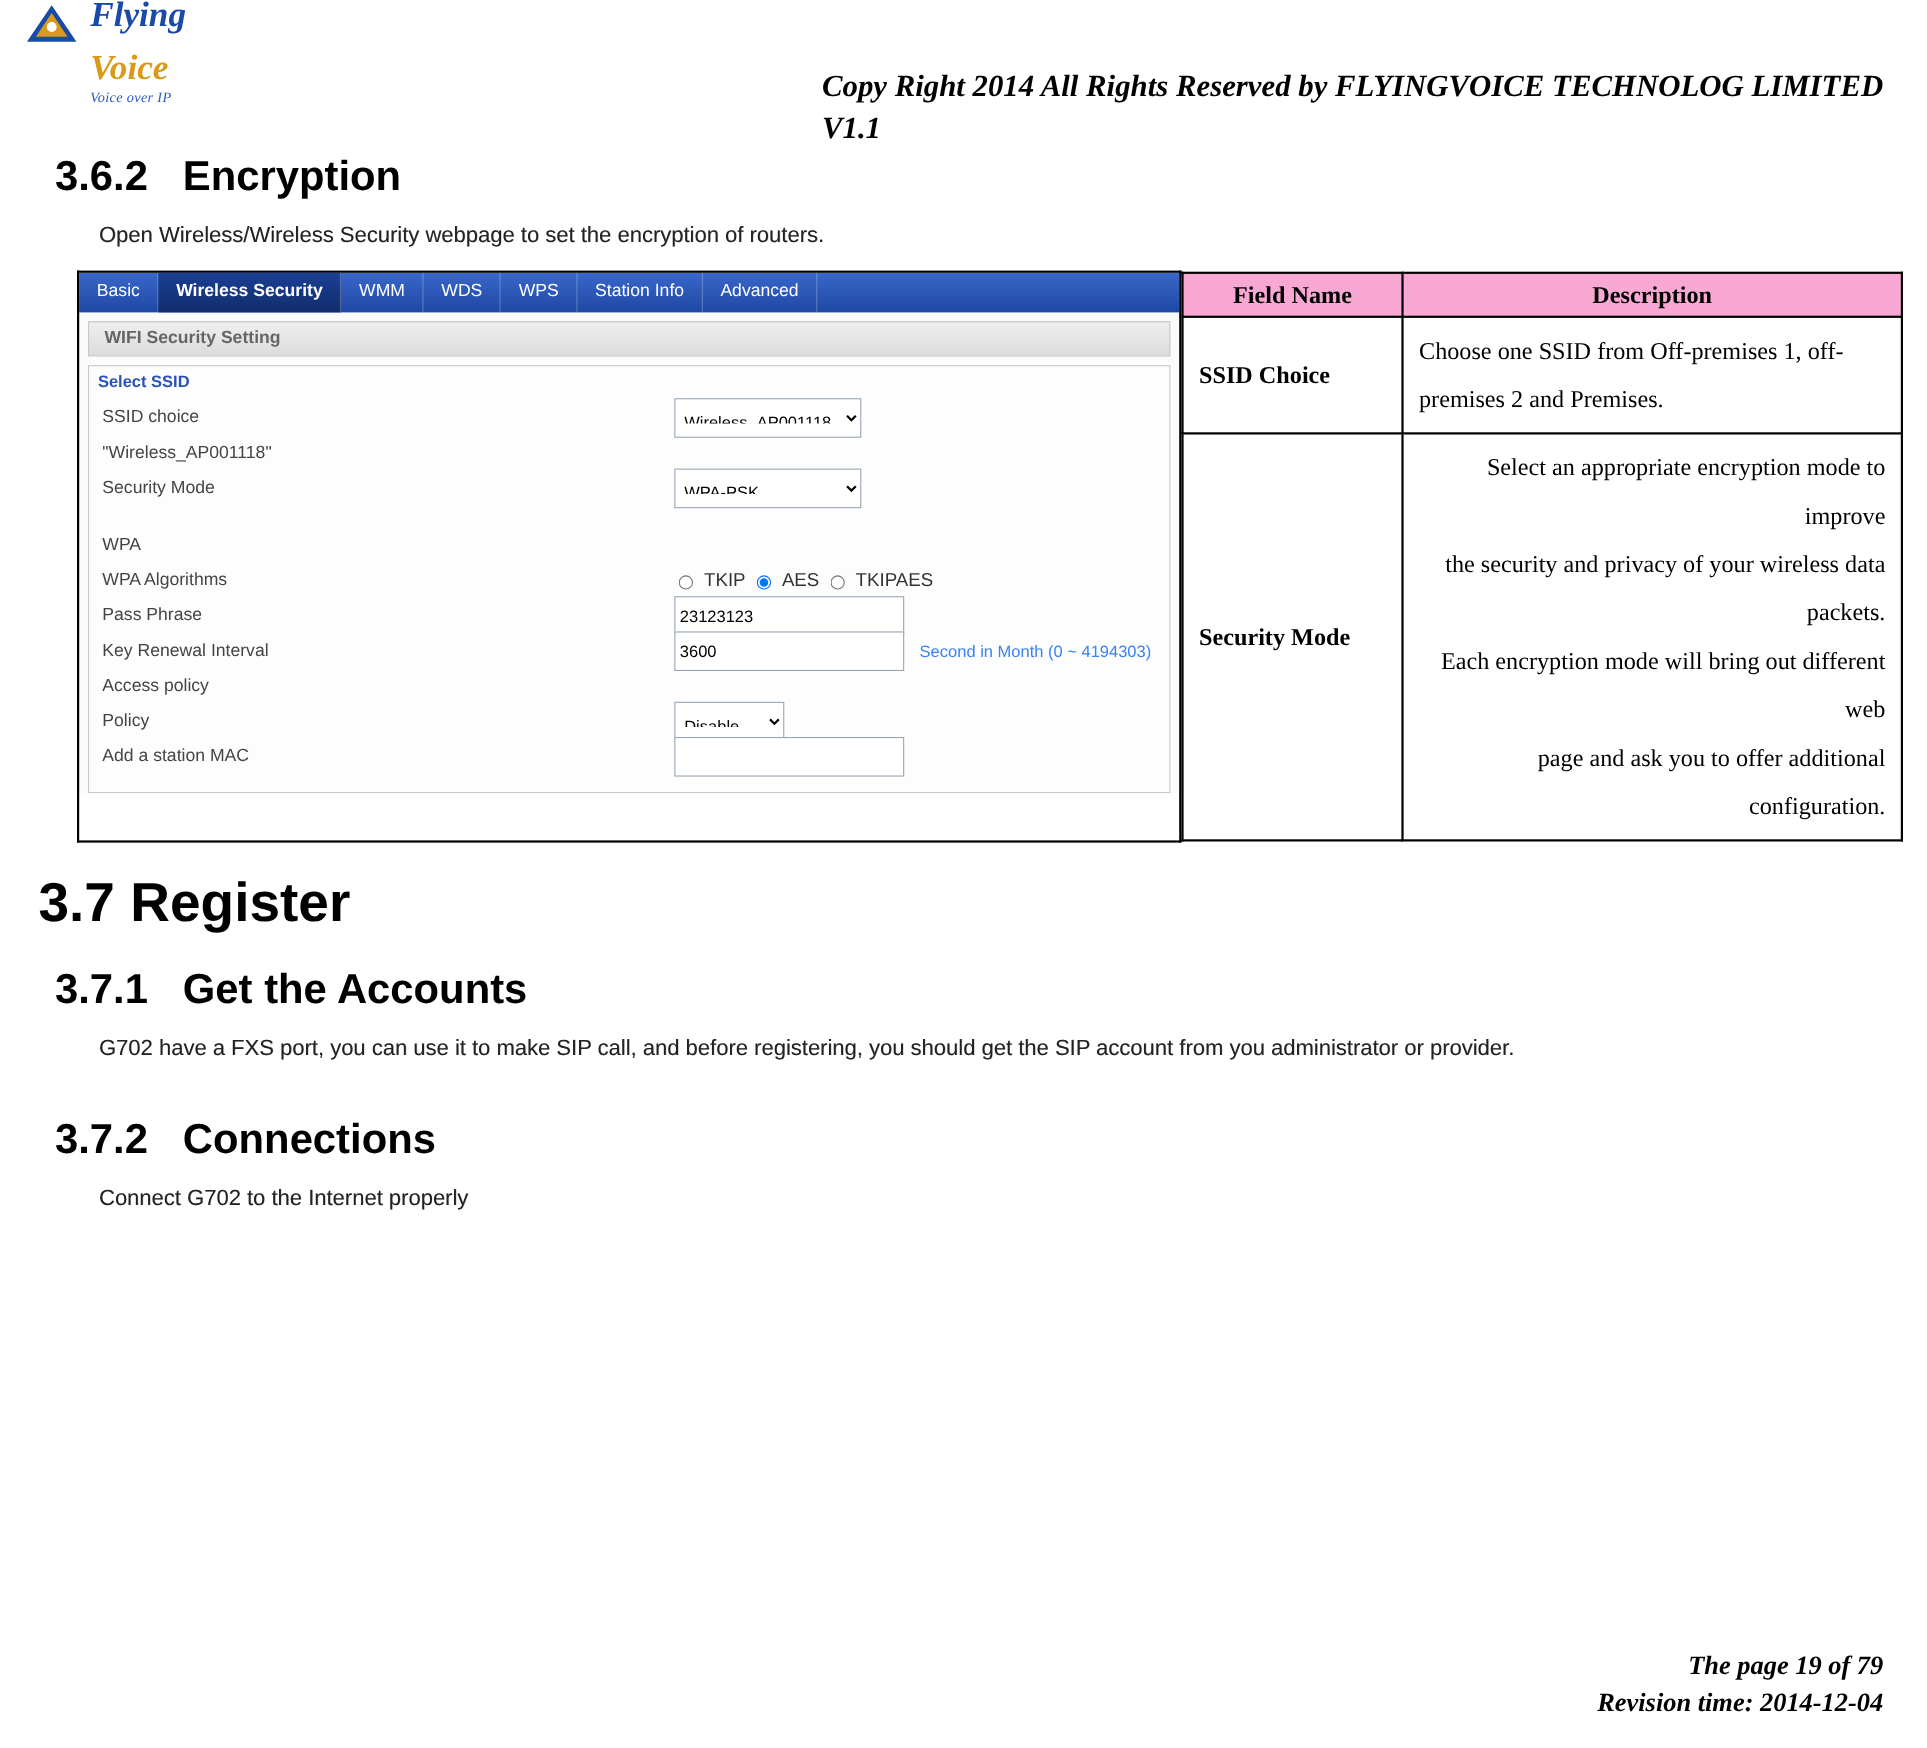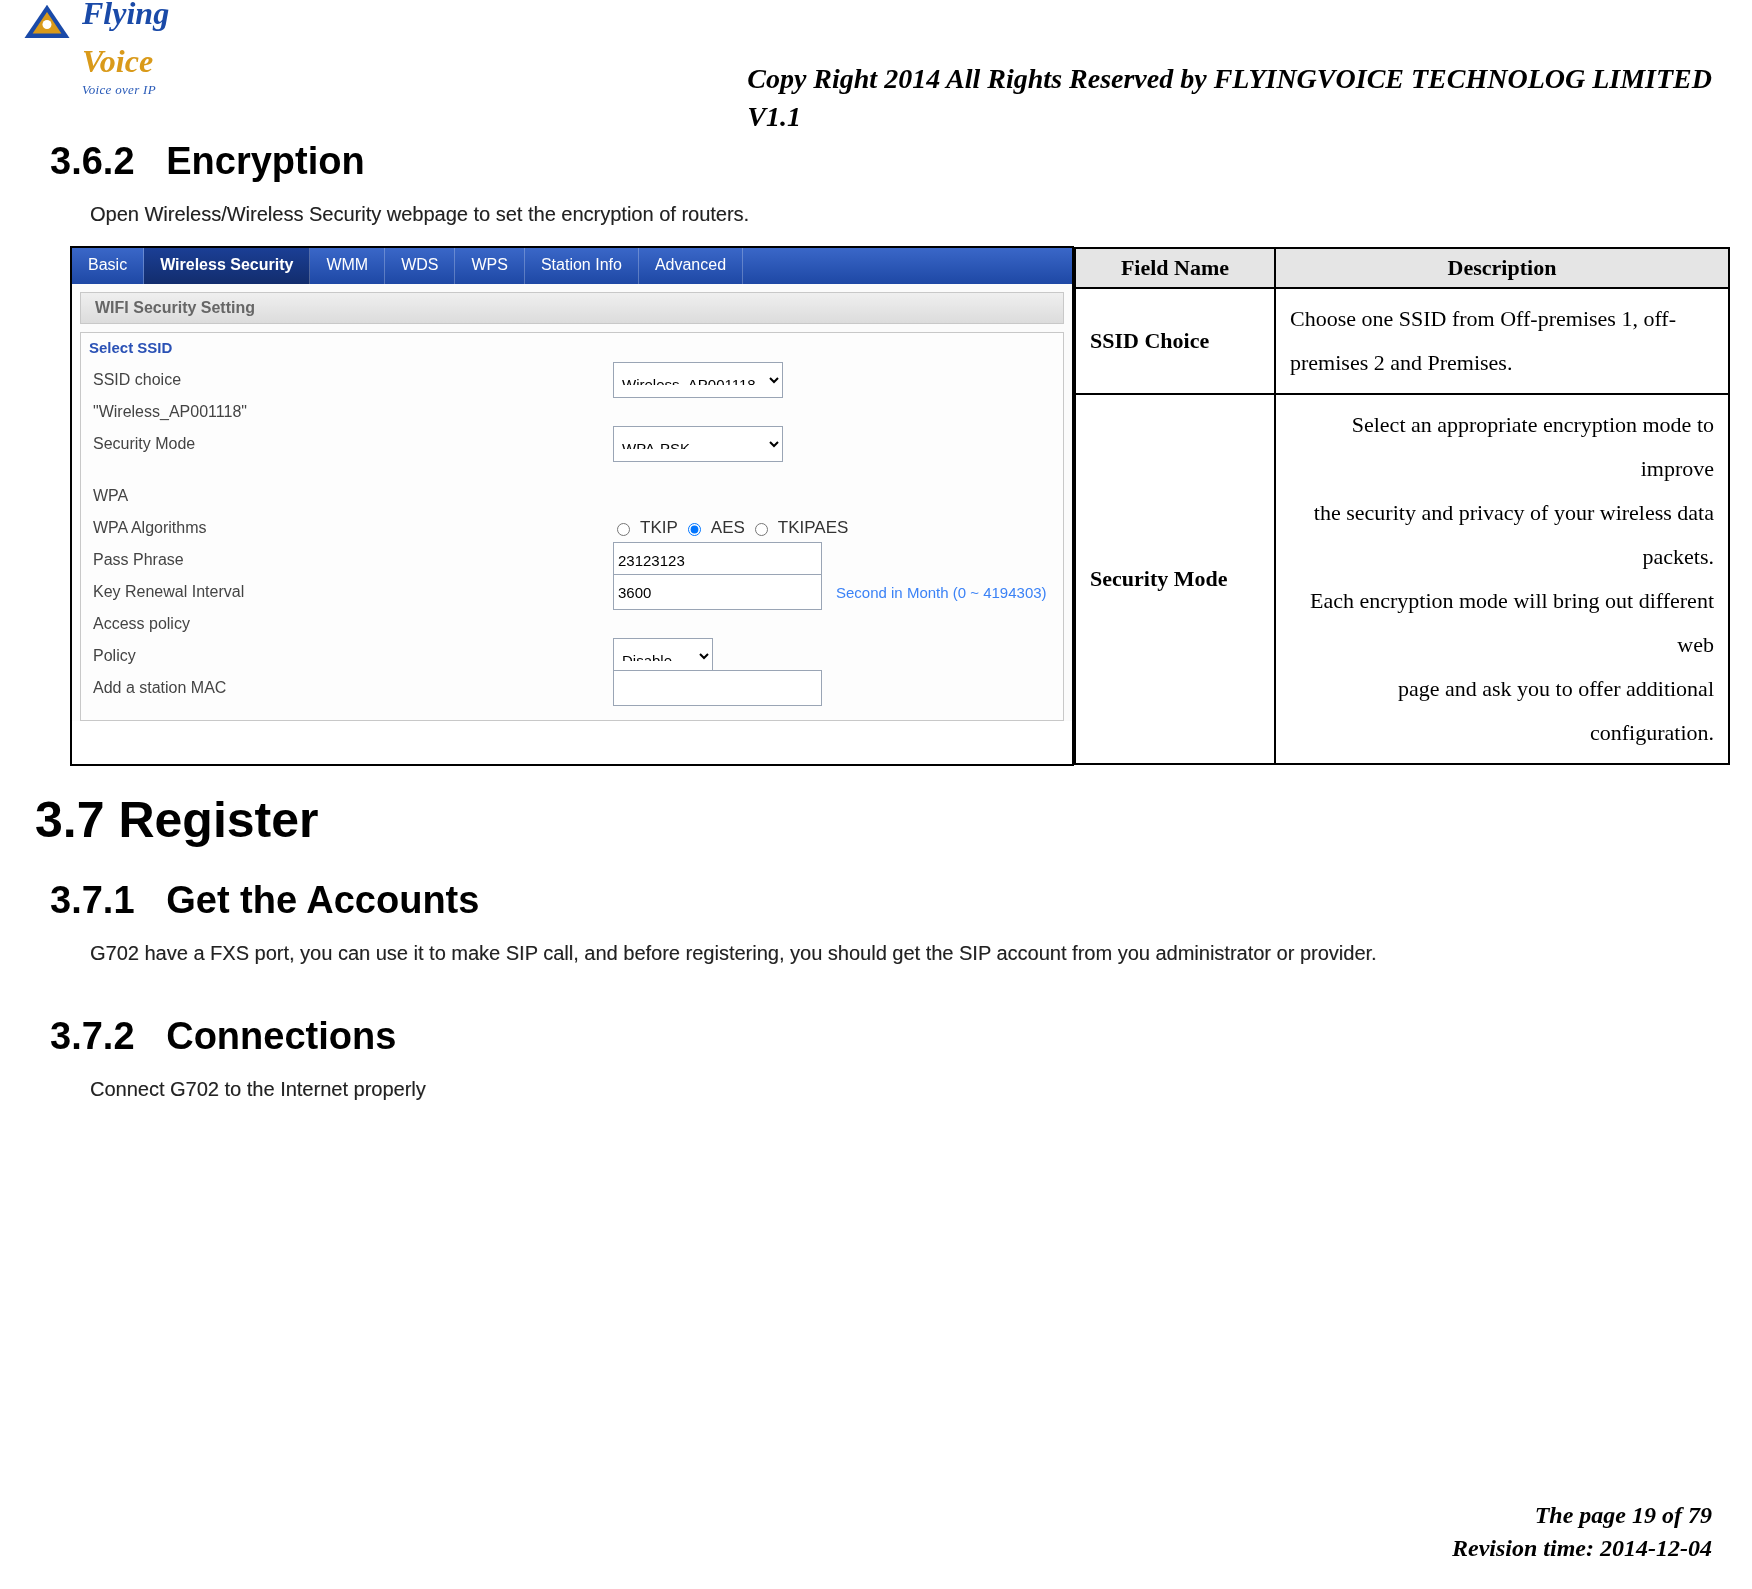--- a/index.html
+++ b/index.html
@@ -86,21 +86,21 @@
   table.desc th, table.desc td {
     border: 2px solid #000;
     padding: 8px 14px;
     text-align: left;
     vertical-align: top;
     line-height: 2.0;
   }
   table.desc th {
     text-align: center;
     font-weight: bold;
-    background: #e5e5e5;
+    background: #f9a8d4;
     line-height: 1.2;
     padding: 6px 14px;
   }
   table.desc td.key {
     font-weight: bold;
     width: 170px;
     vertical-align: middle;
   }
 
   

